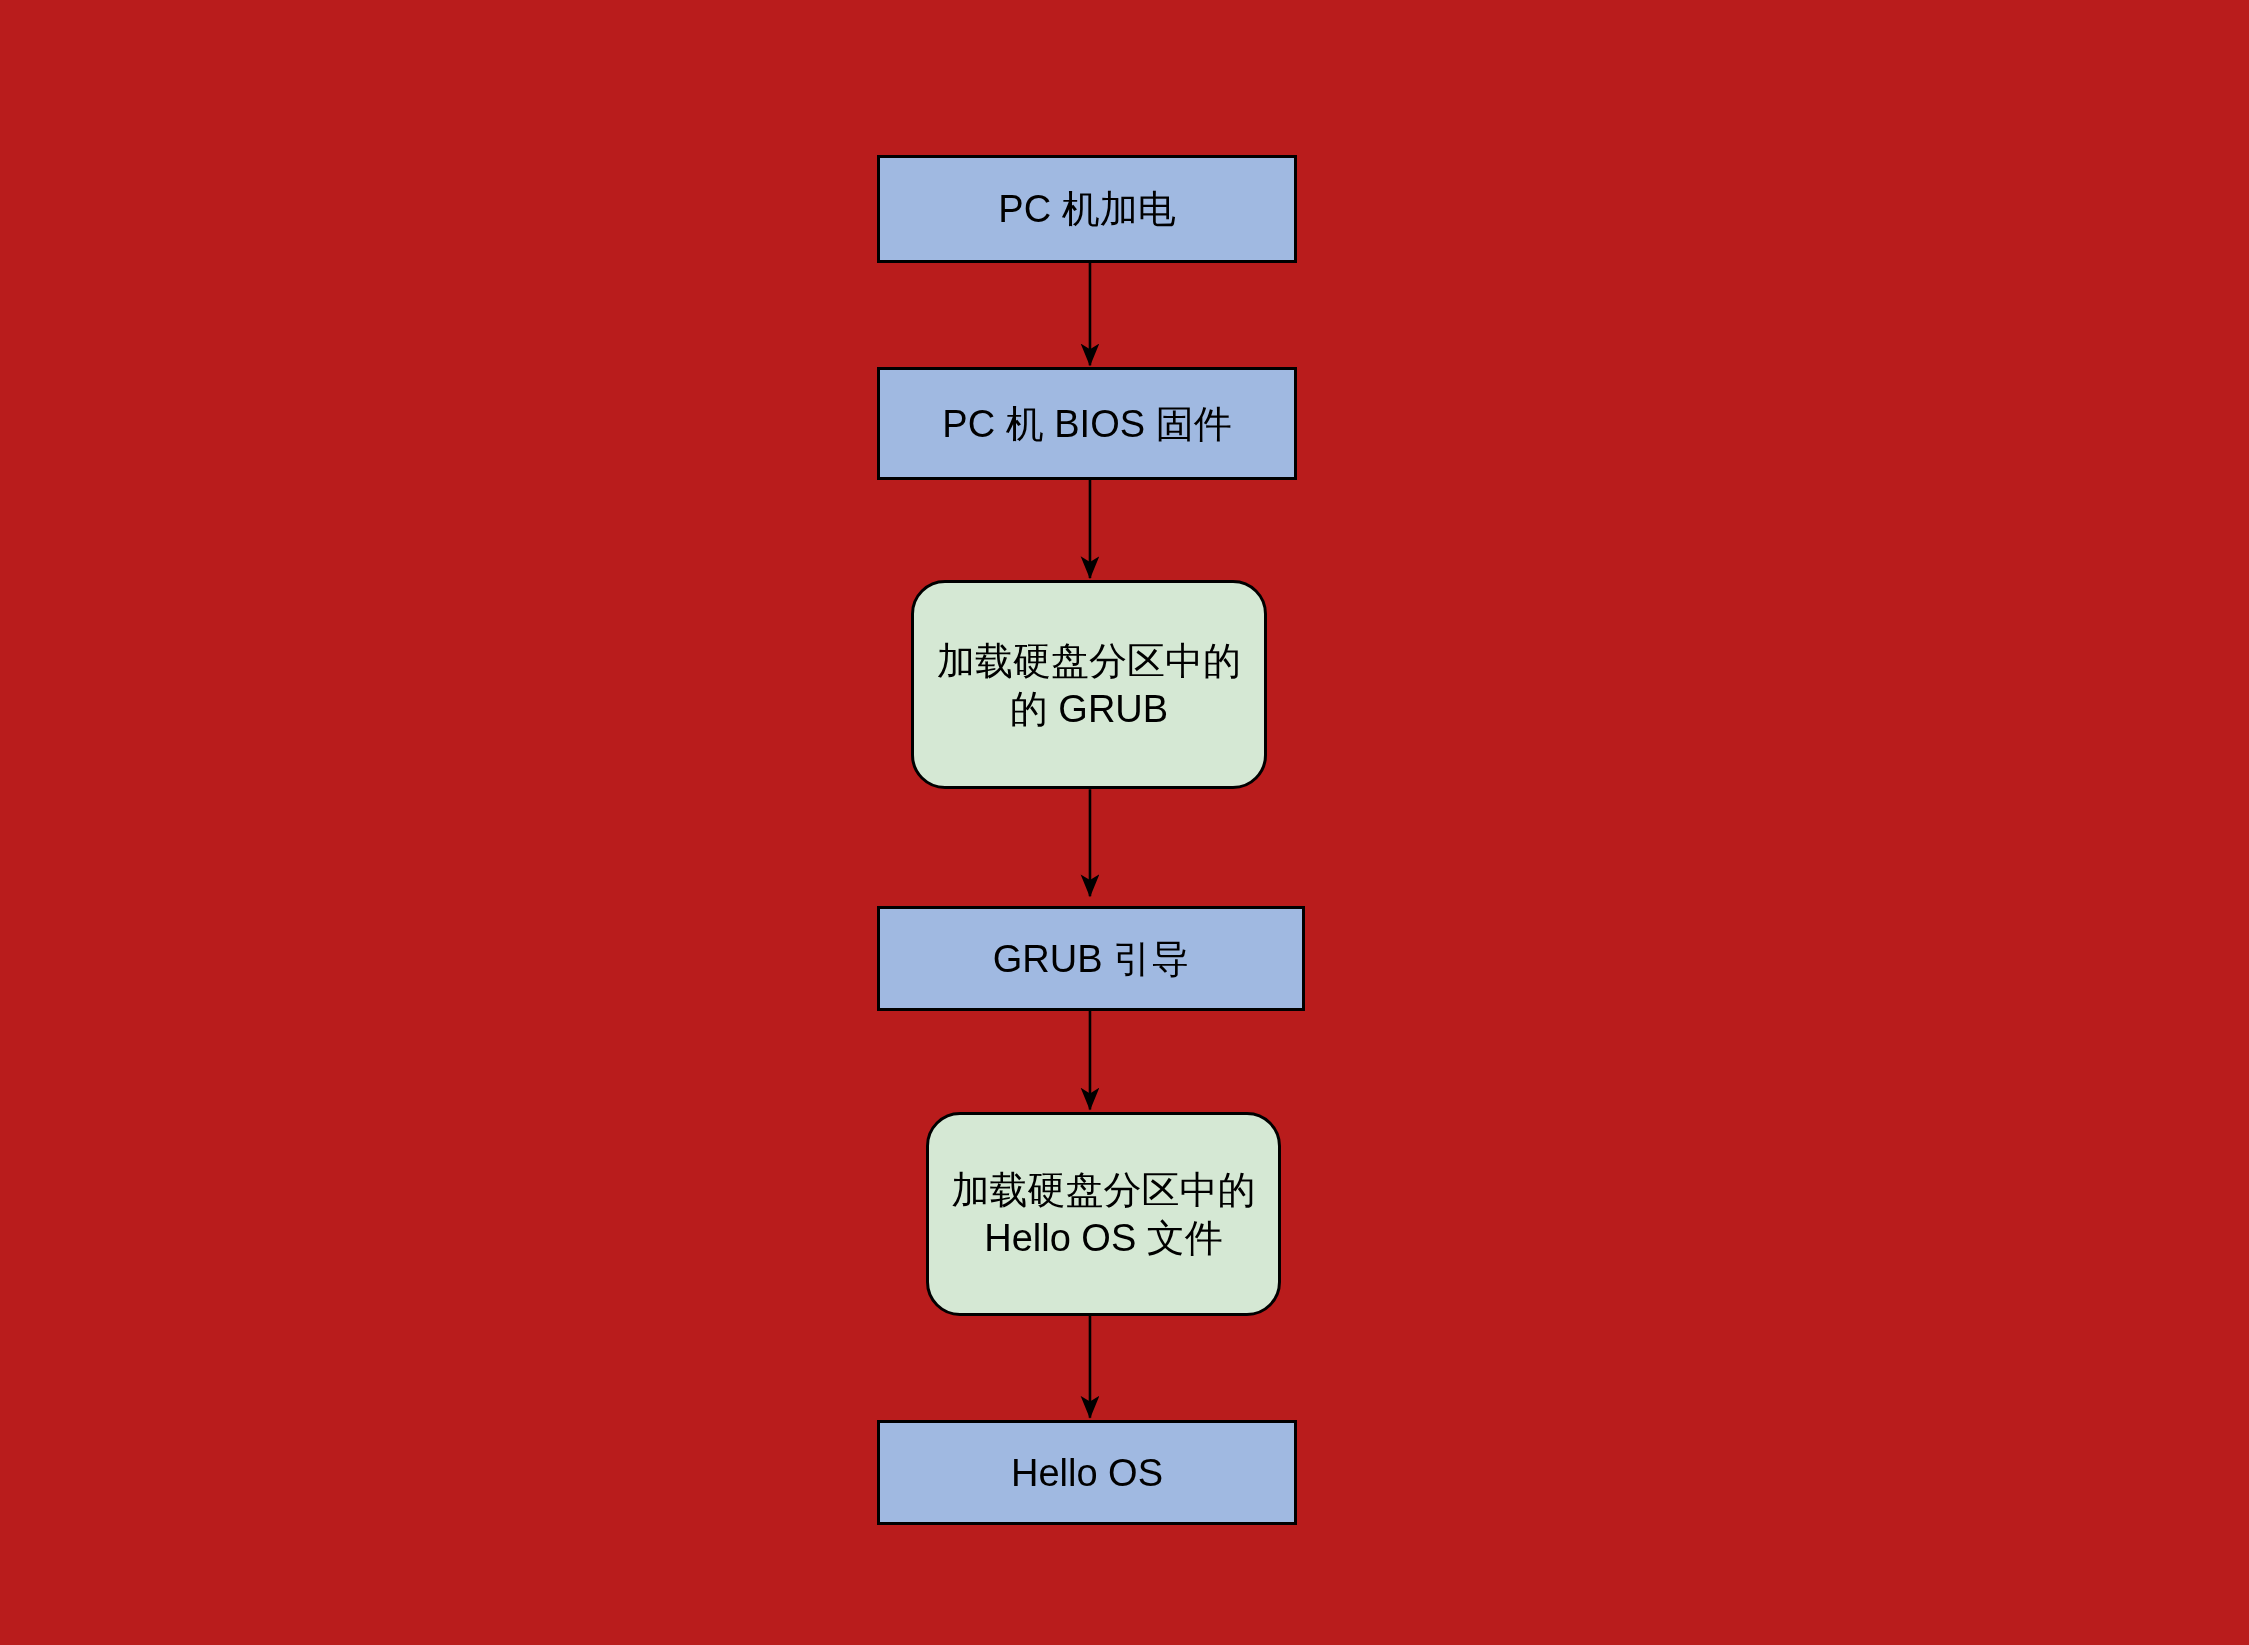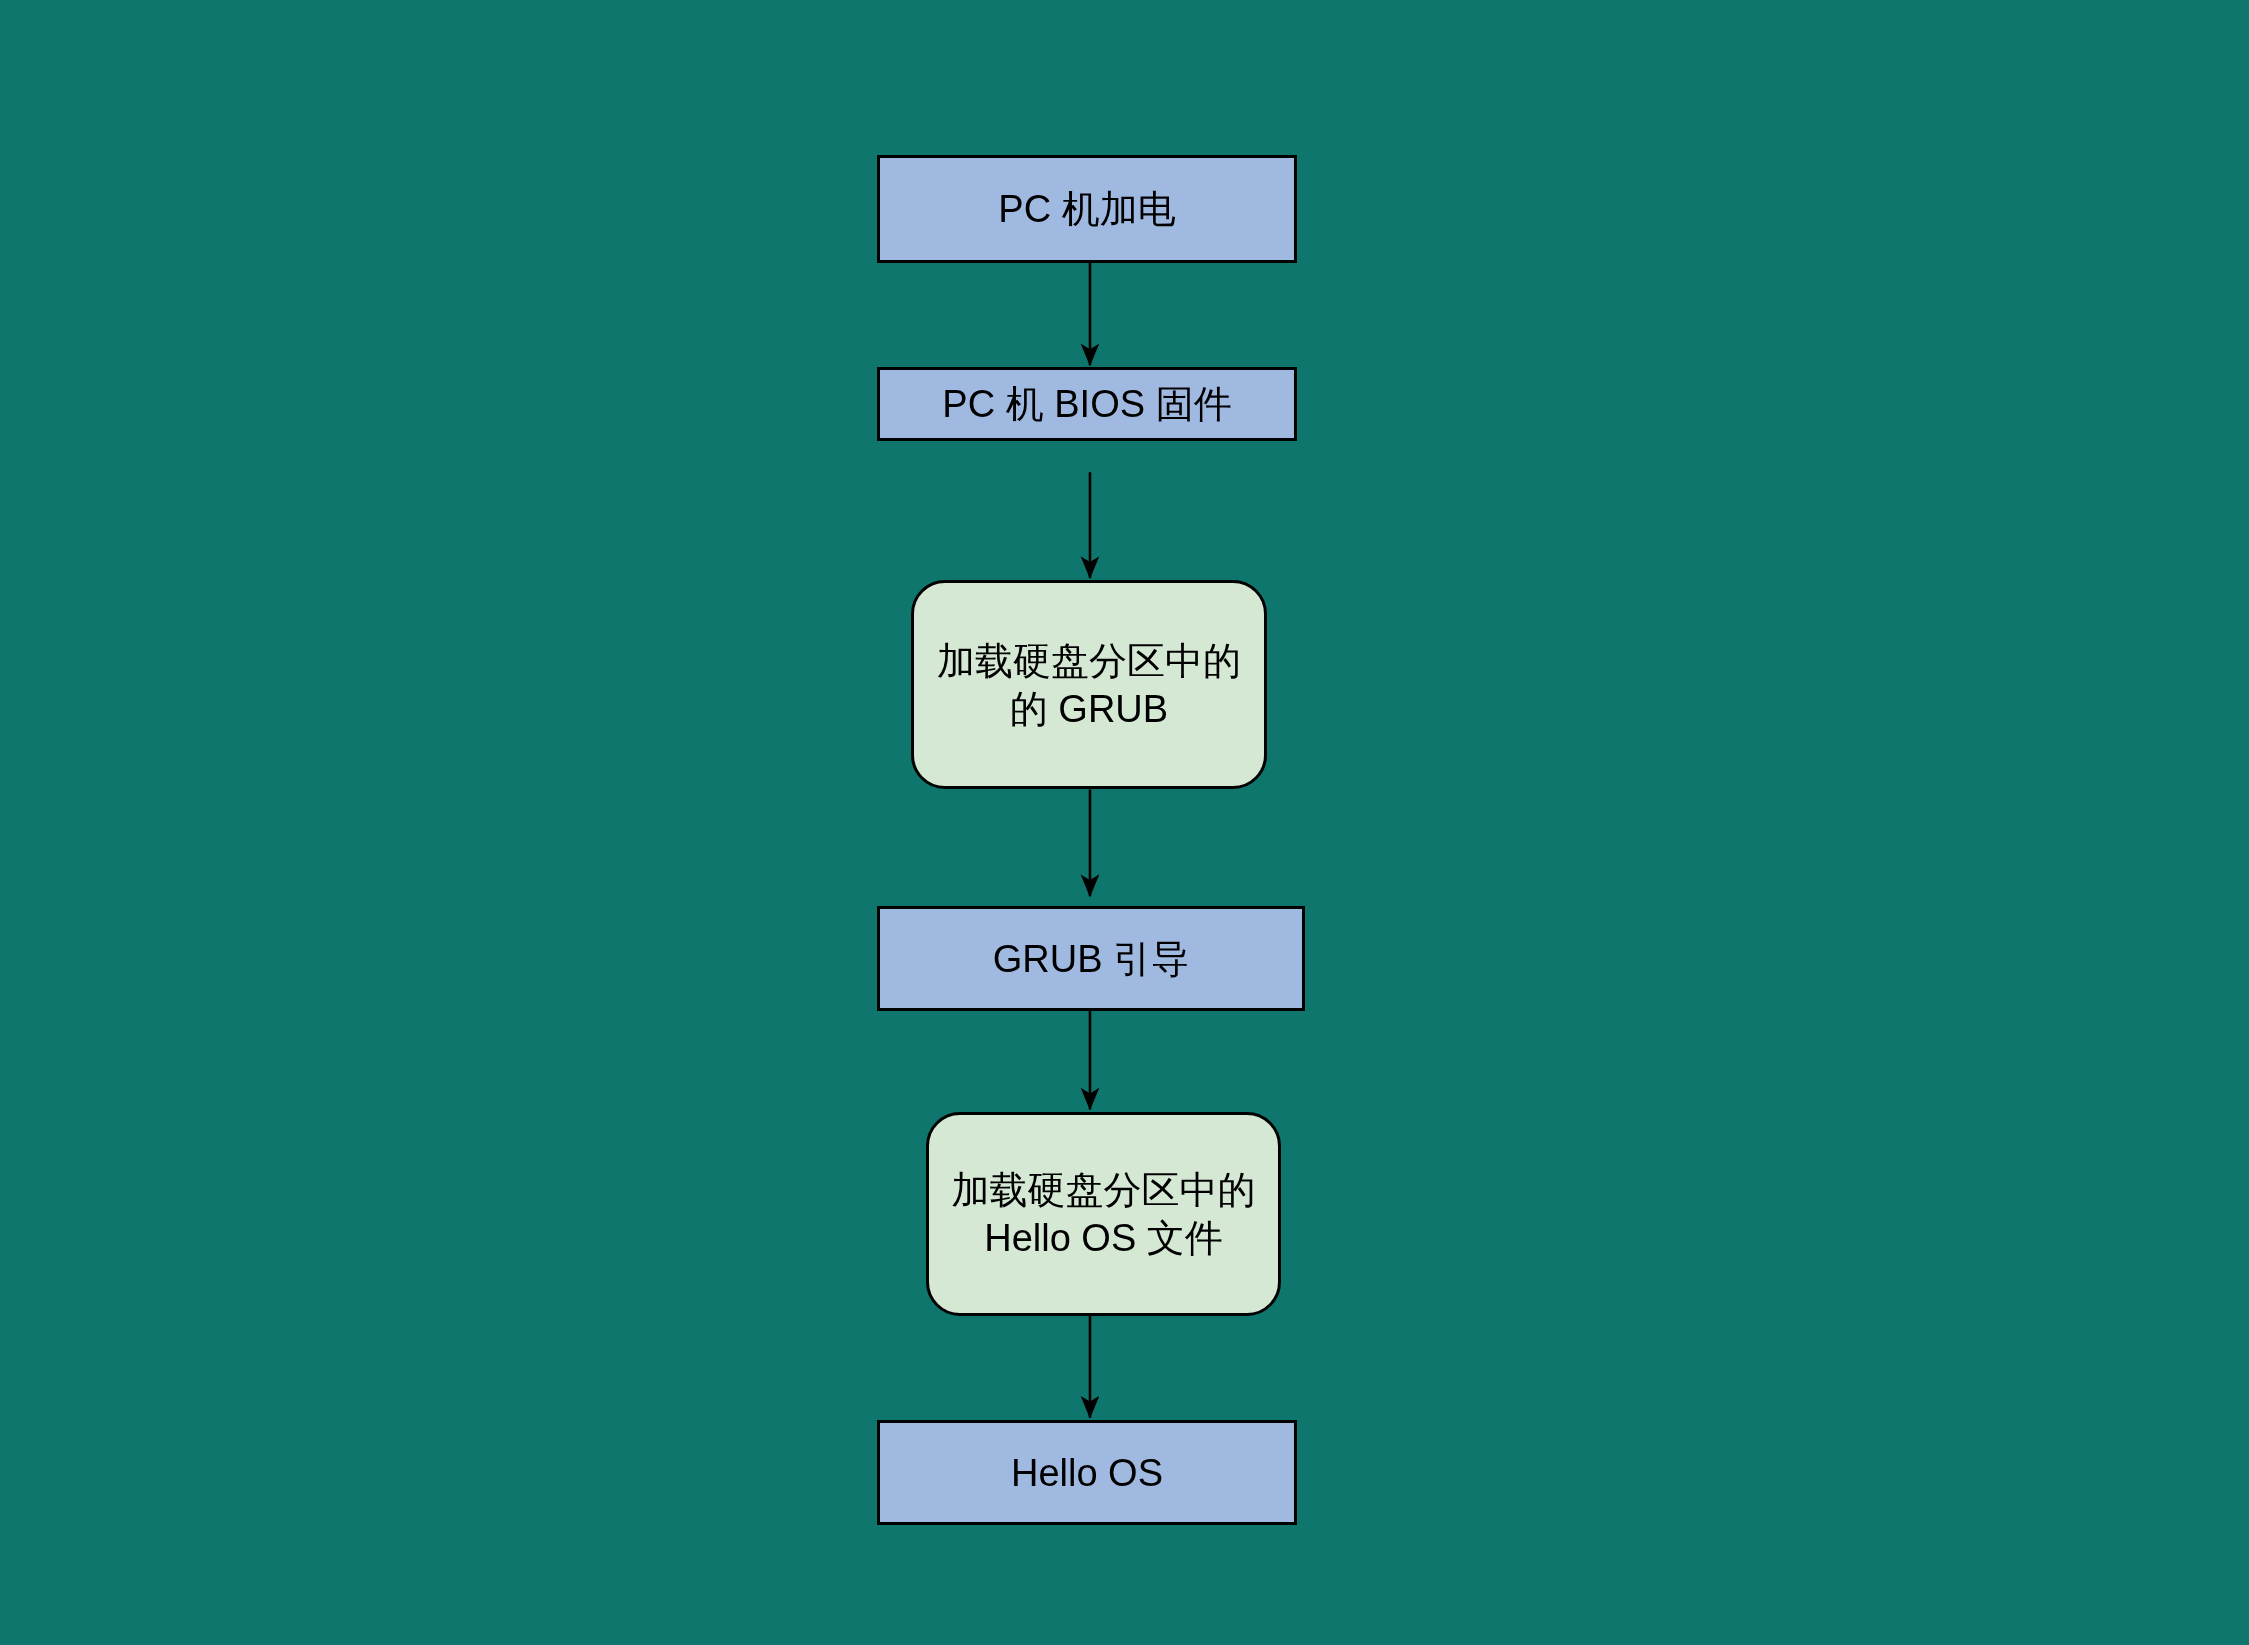--- a/index.html
+++ b/index.html
@@ -4,21 +4,21 @@
 <style>
   html, body {
     margin: 0;
     padding: 0;
     background: #ffffff;
   }
   .canvas {
     position: relative;
     width: 2250px;
     height: 1645px;
-    background: #0f766e;
+    background: #b91c1c;
     font-family: "Liberation Sans", "DejaVu Sans", sans-serif;
     overflow: hidden;
   }
   .edges {
     position: absolute;
     left: 0;
     top: 0;
     width: 2250px;
     height: 1645px;
     pointer-events: none;
@@ -37,21 +37,21 @@
     white-space: pre-line;
   }
   .node-rect {
     border-radius: 0;
   }
   .node-rounded {
     border-radius: 34px;
   }
   
   #node-0 { left: 877px; top: 155px;  width: 420px; height: 108px; }
-  #node-1 { left: 877px; top: 367px;  width: 420px; height: 74px; }
+  #node-1 { left: 877px; top: 367px;  width: 420px; height: 113px; }
   #node-2 { left: 911px; top: 580px; width: 356px; height: 209px; }
   #node-3 { left: 877px; top: 906px; width: 428px; height: 105px; }
   #node-4 { left: 926px; top: 1112px; width: 355px; height: 204px; }
   #node-5 { left: 877px; top: 1420px; width: 420px; height: 105px; }
 </style>
 </head>
 <body>
 
 <div class="canvas">
 

